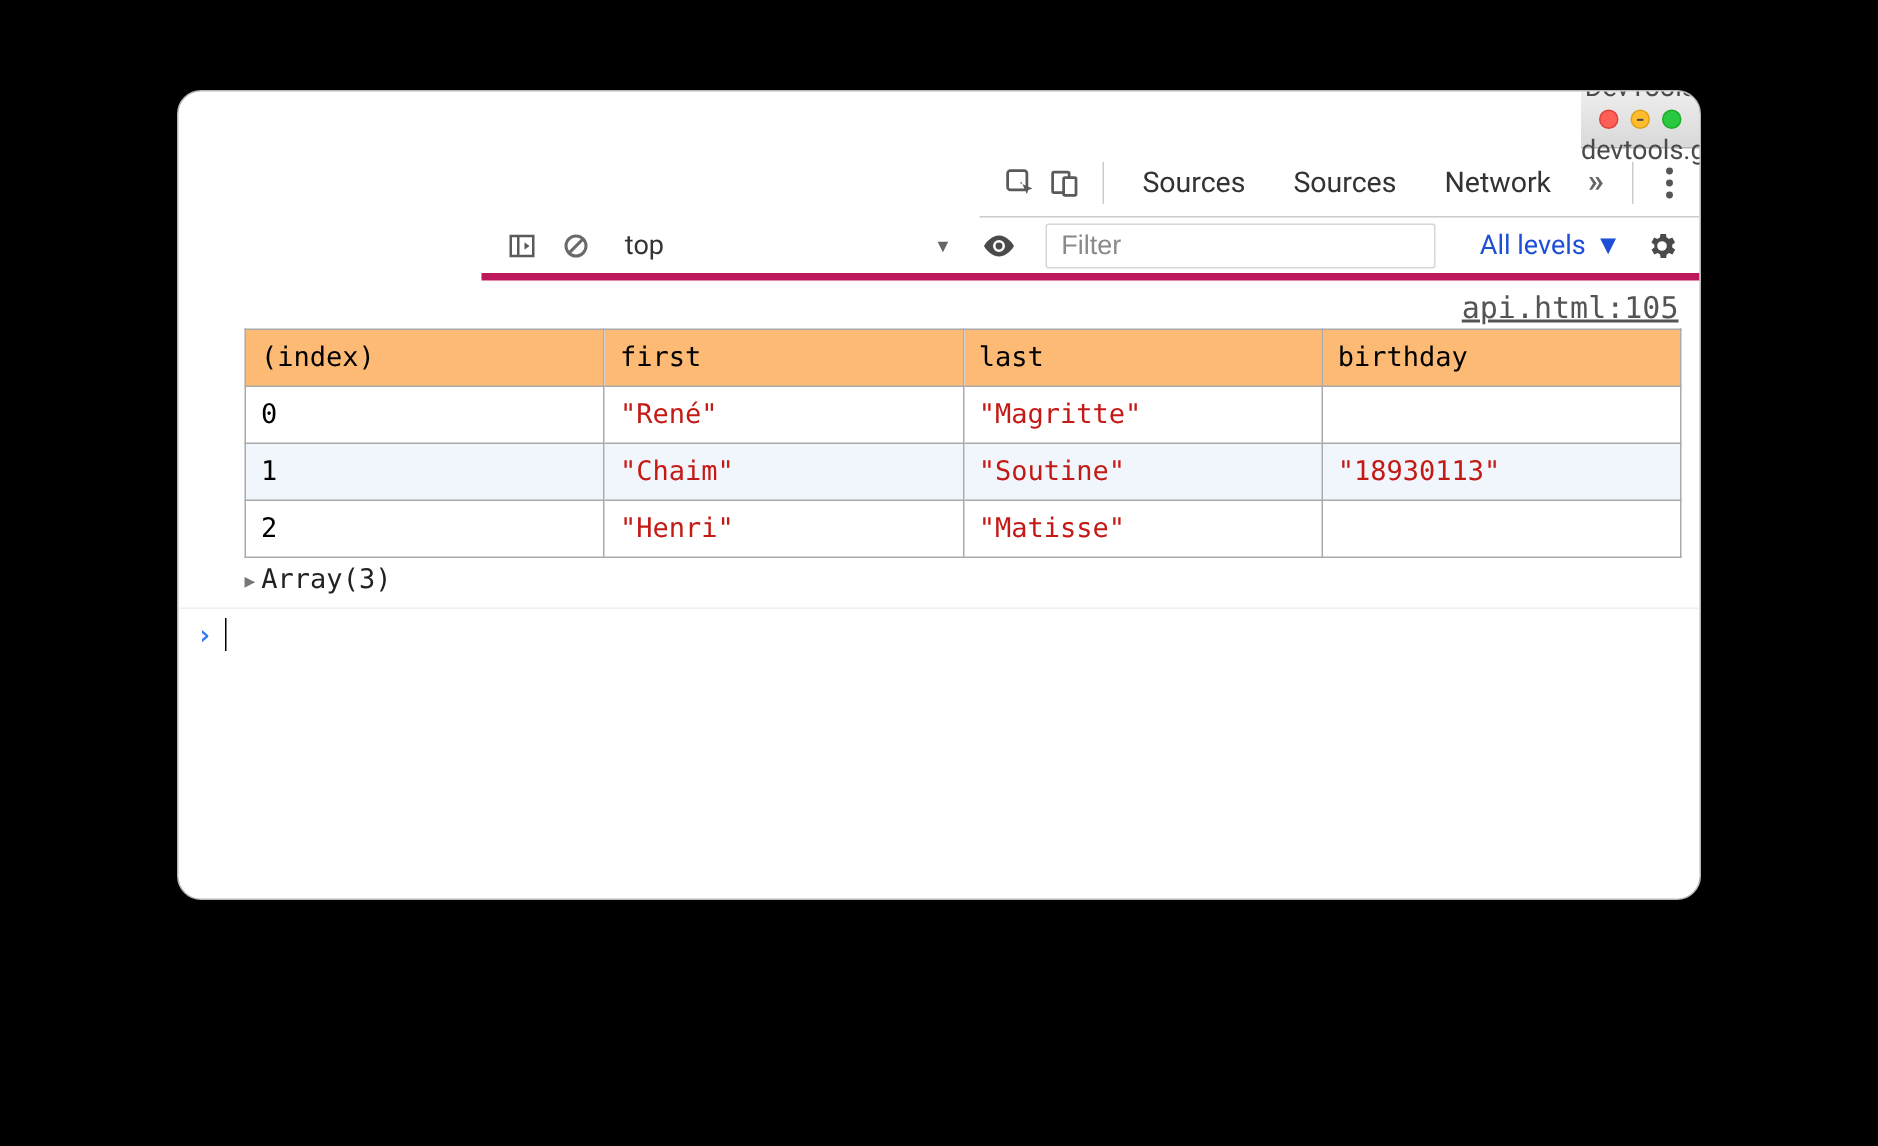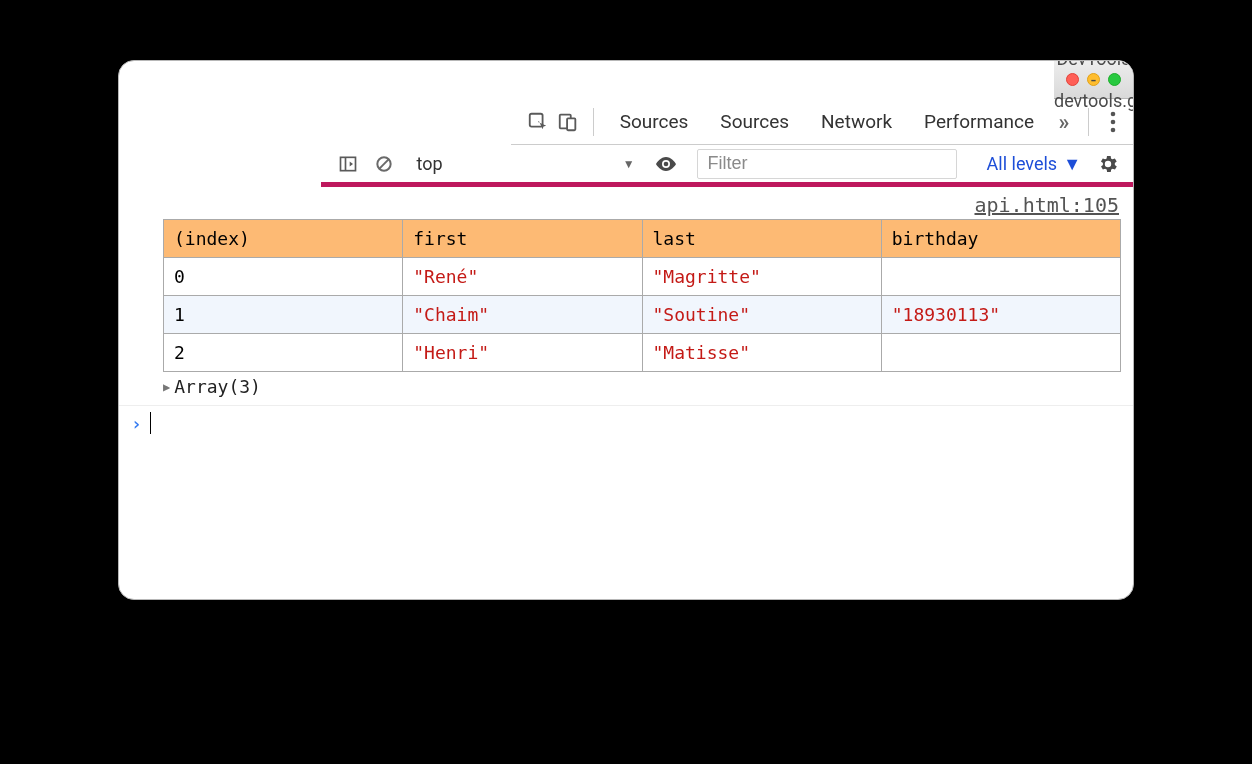--- a/index.html
+++ b/index.html
@@ -182,21 +182,20 @@
     <div class="iconbtn">
       <svg width="22" height="22" viewBox="0 0 24 24" fill="none" stroke="#5a5a5a" stroke-width="2">
         <rect x="3" y="4" width="12" height="15" rx="1"></rect>
         <rect x="11" y="8" width="9" height="13" rx="1" fill="#fff"></rect>
       </svg>
     </div>
     <div class="divider"></div>
     <div class="tab">Sources</div>
     <div class="tab">Sources</div>
     <div class="tab">Network</div>
-    <div class="tab">Performance</div>
     <div class="more-tabs">»</div>
     <div class="divider"></div>
     <div class="overflow-dots">
       <svg viewBox="0 0 6 22" fill="#555">
           <circle cx="3" cy="3" r="2.3"></circle>
           <circle cx="3" cy="11" r="2.3"></circle>
           <circle cx="3" cy="19" r="2.3"></circle>
         </svg>
     </div>
   </div>

